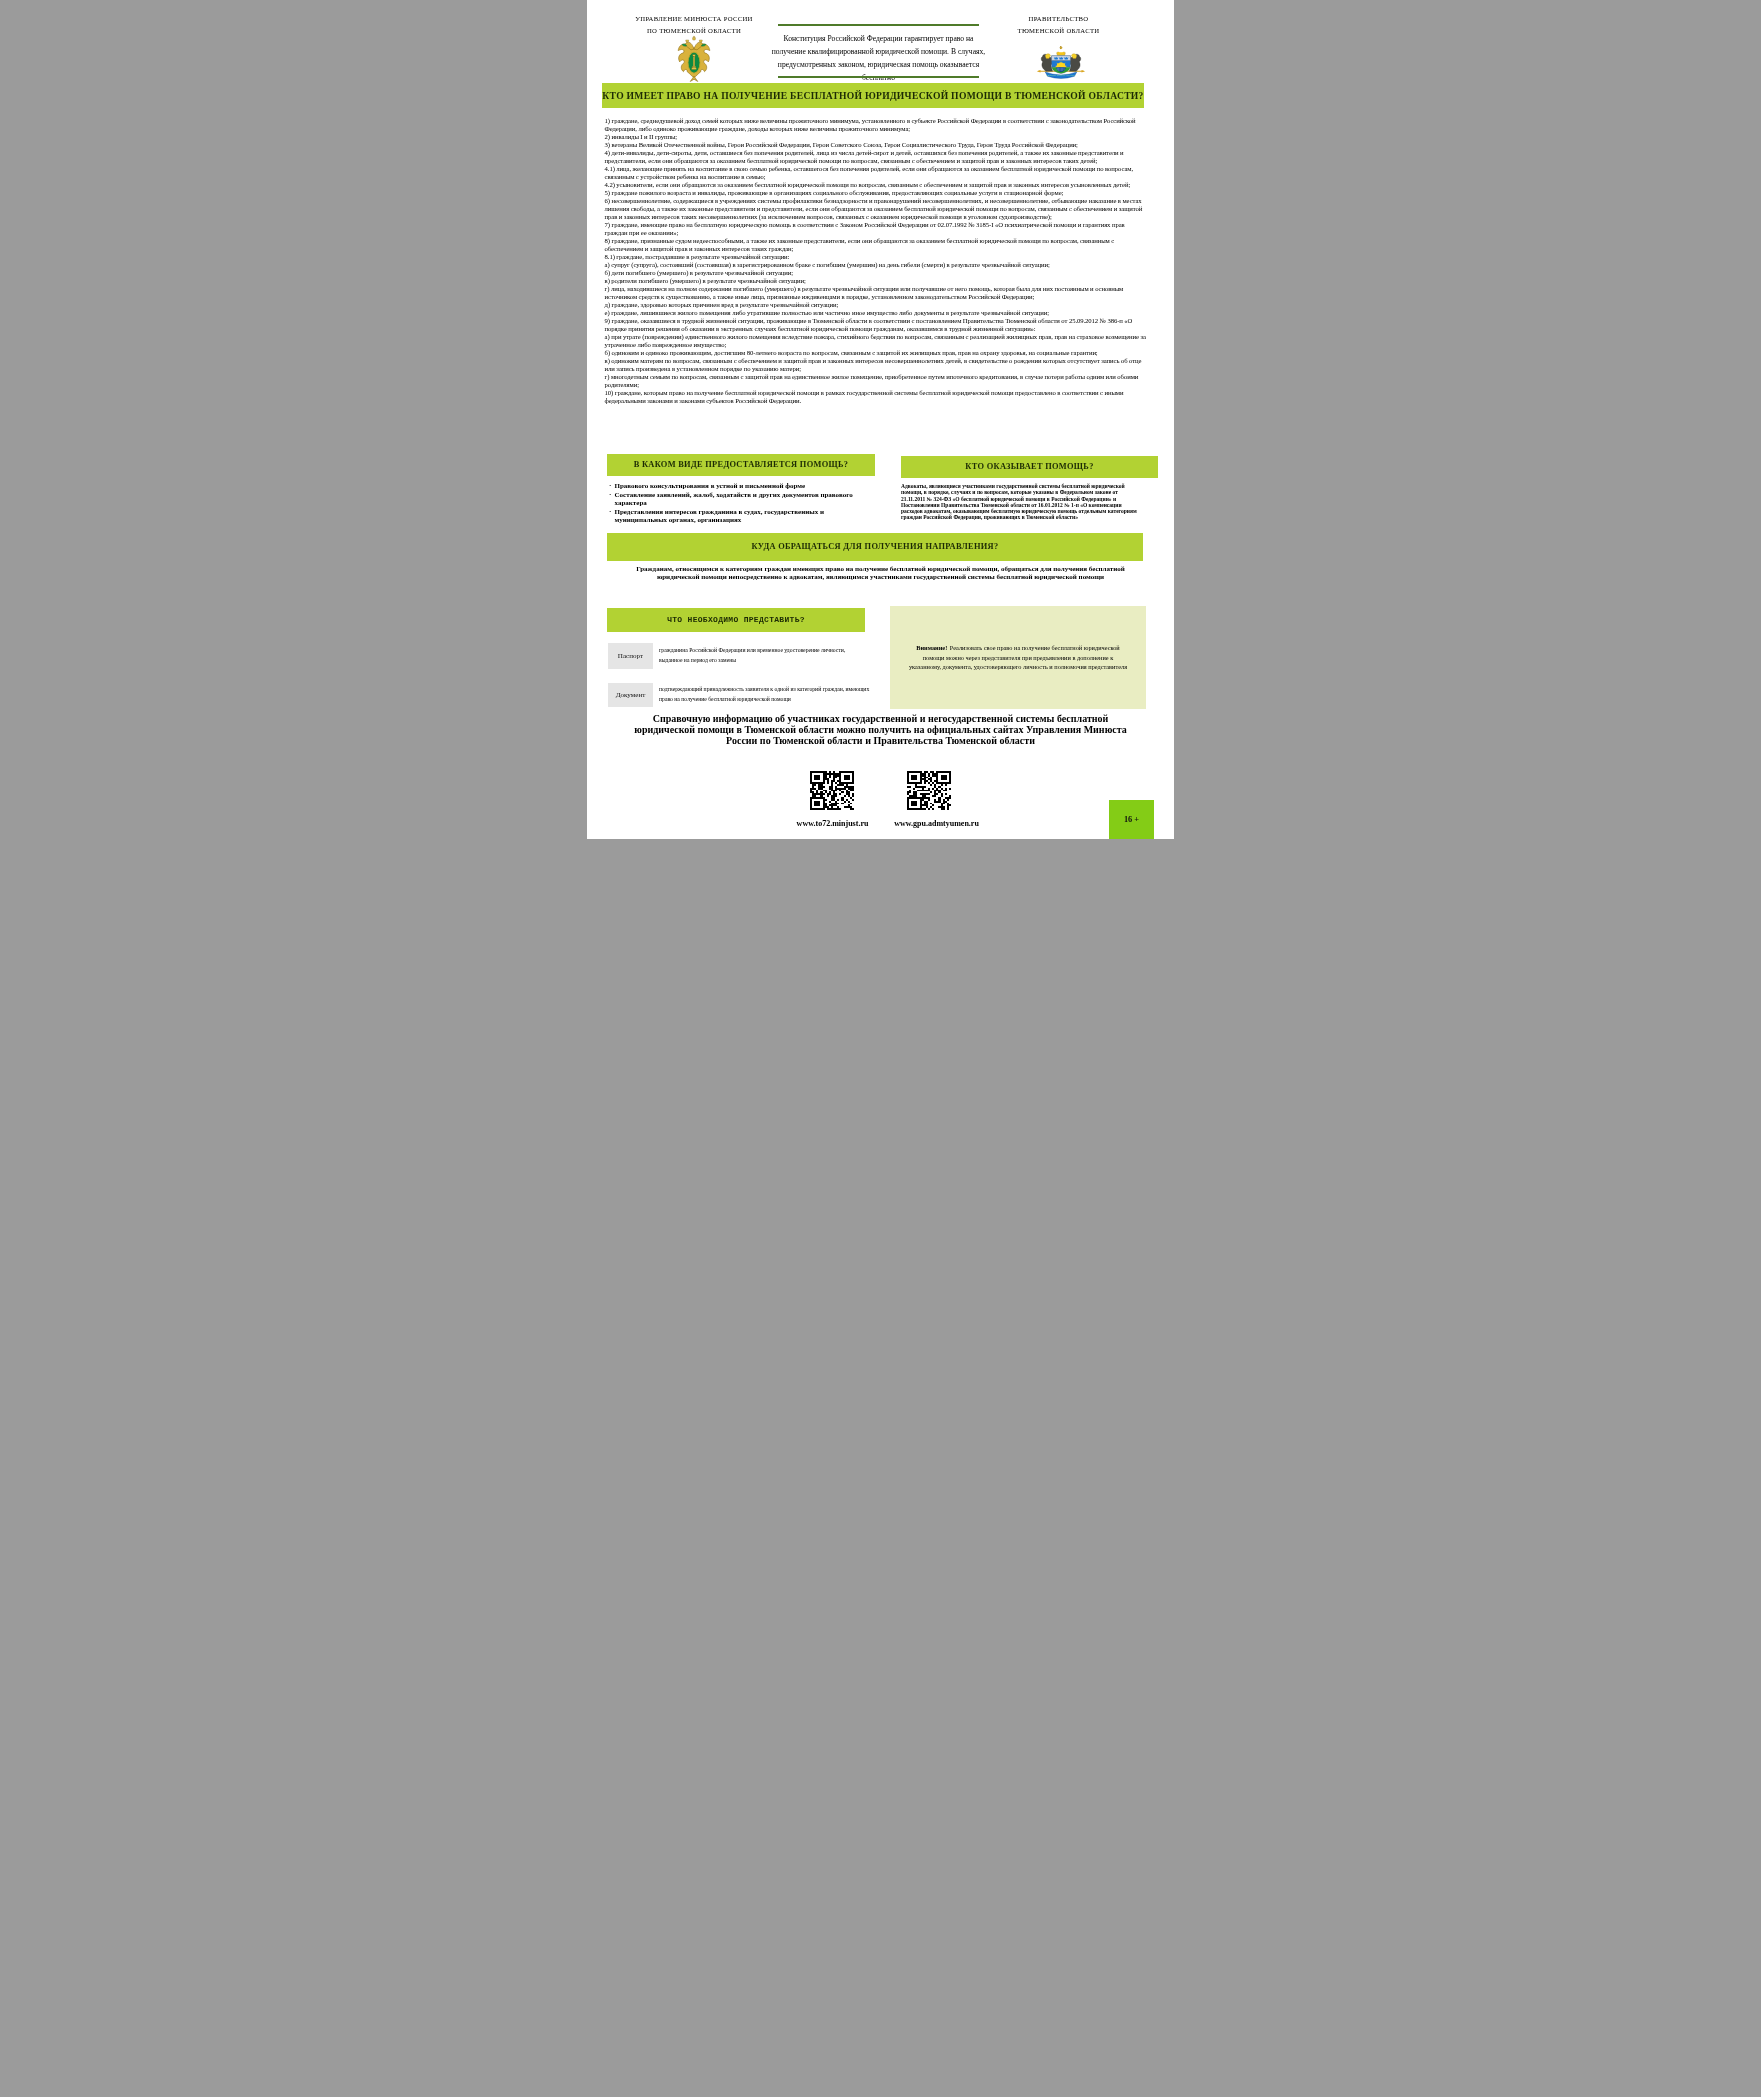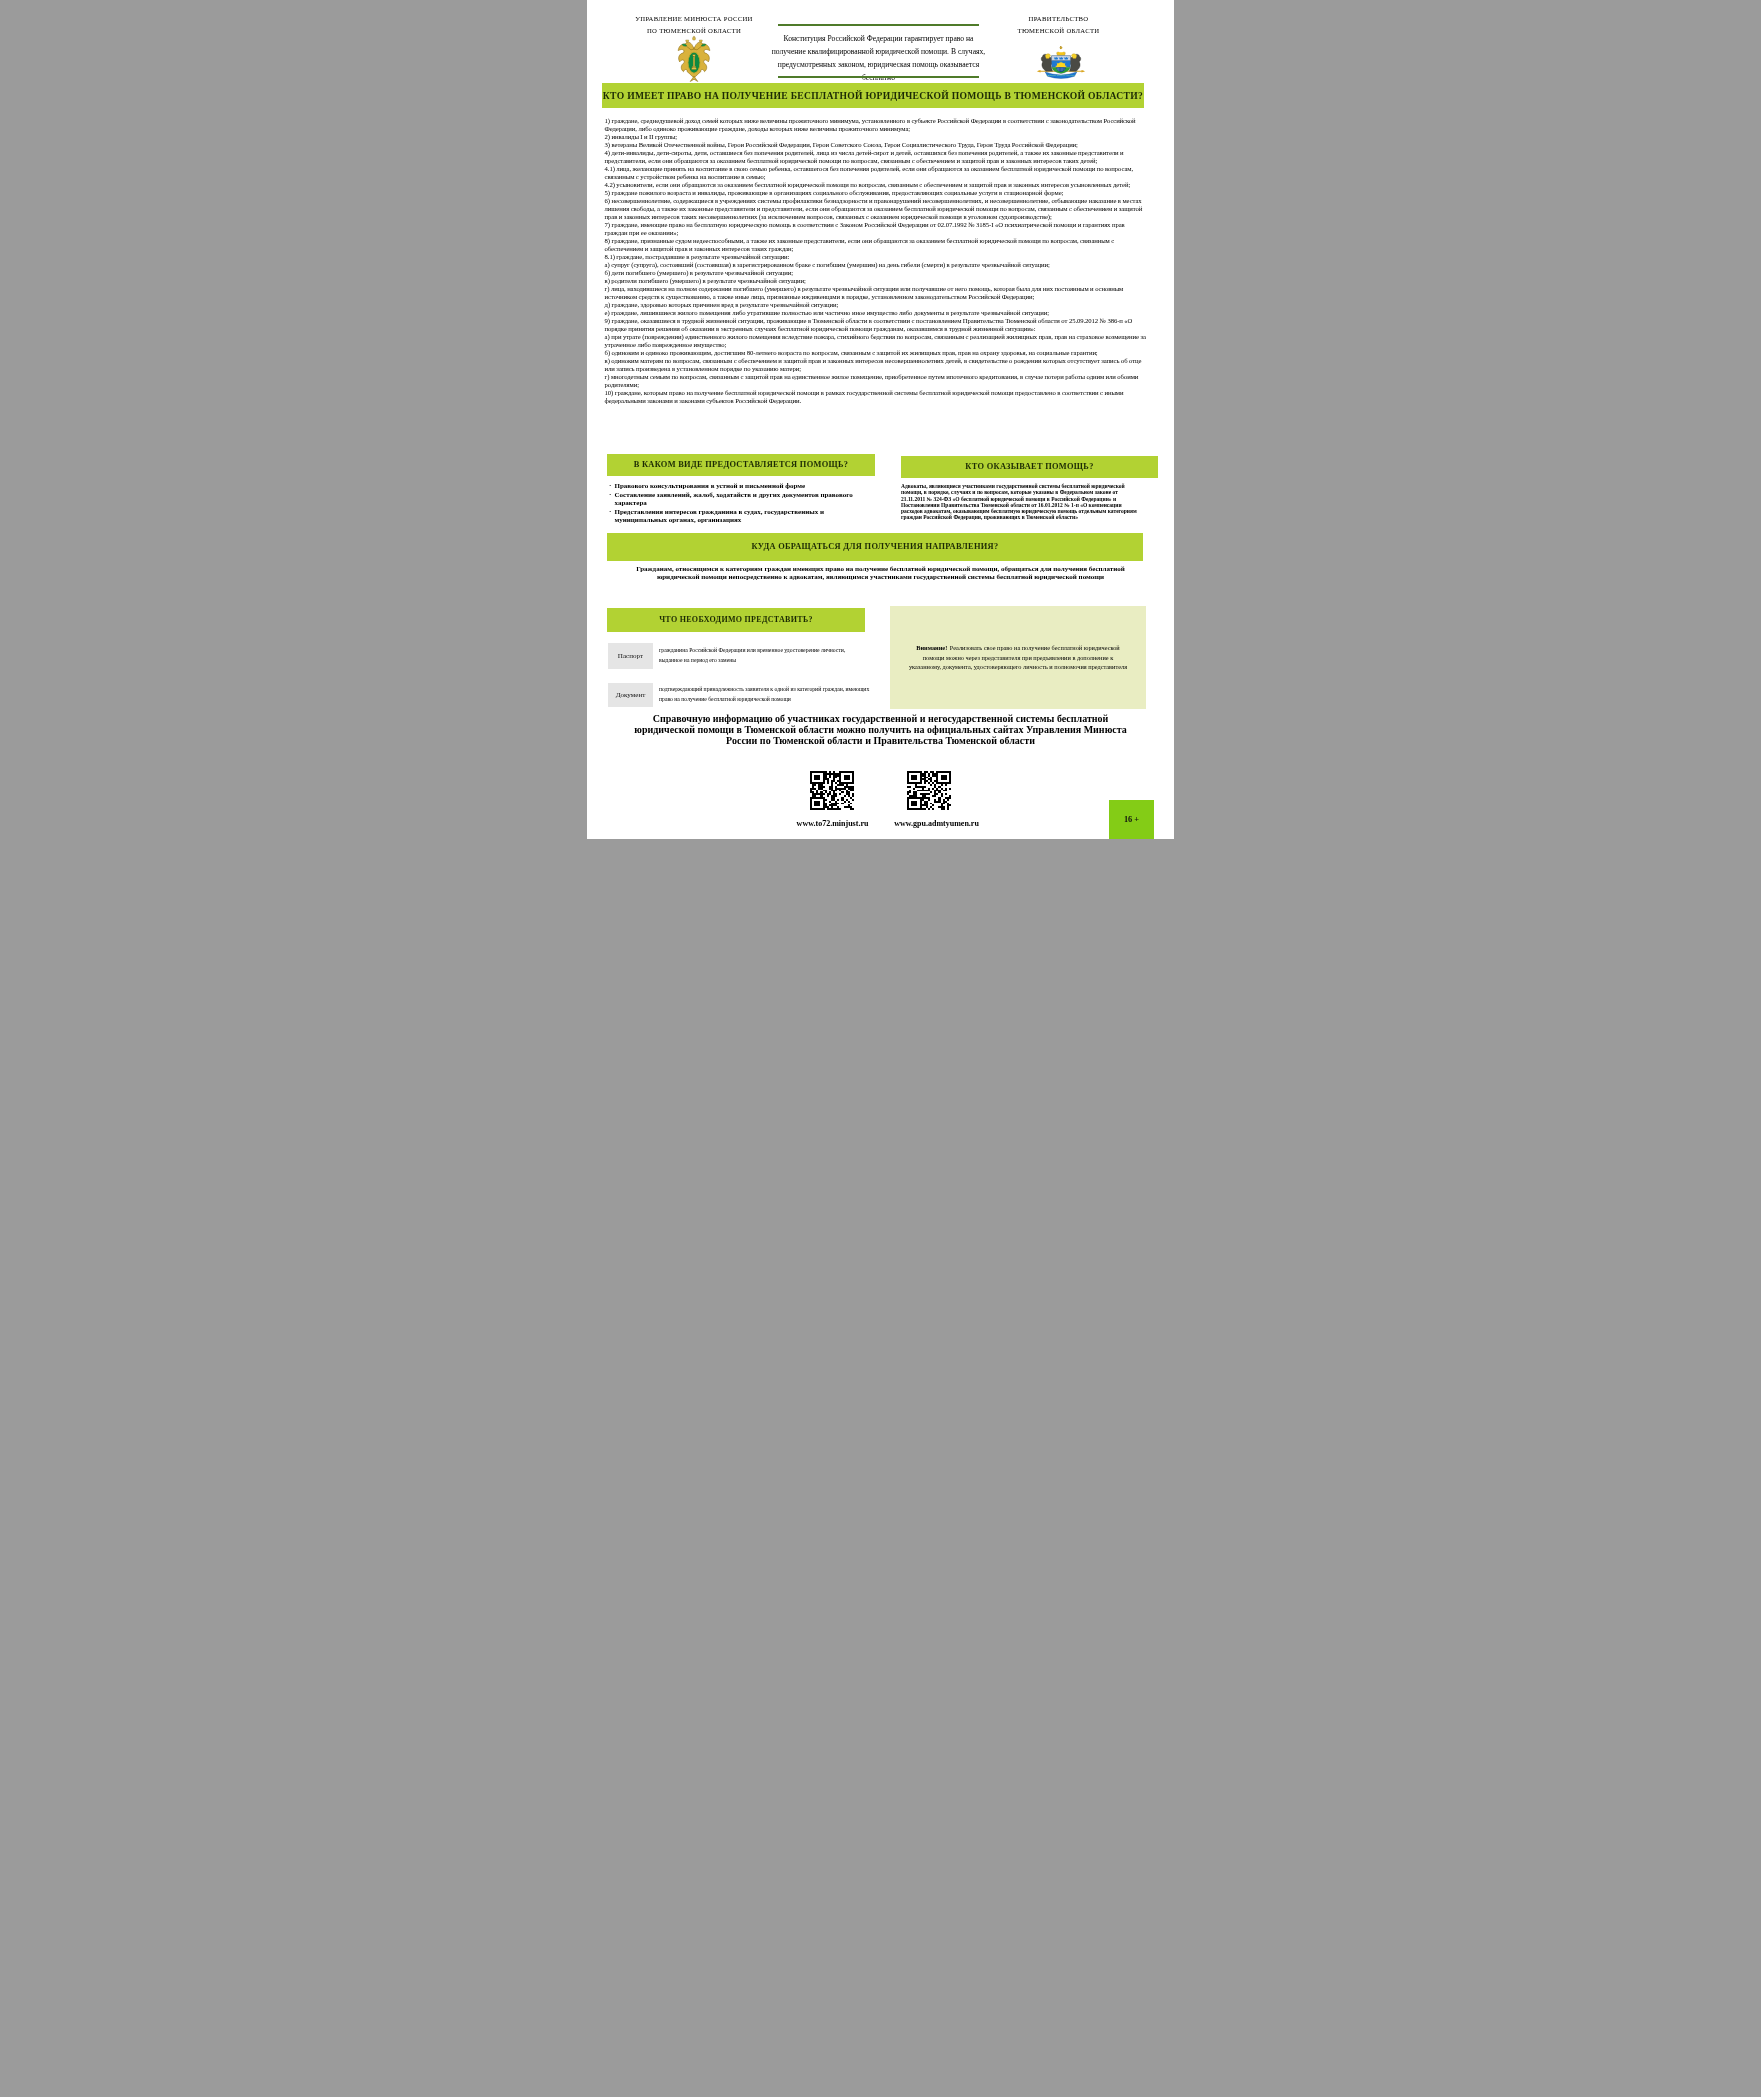--- a/index.html
+++ b/index.html
@@ -112,21 +112,21 @@
       </g>
       <path d="M61 66 a14 14 0 0 0 28 0 Z" fill="#0a3f86"></path>
       <g stroke="#9db9e8" stroke-width="1.4">
         <path d="M64 67 v8 M68 67 v10 M72 67 v11 M76 67 v11 M80 67 v10 M84 67 v8"></path>
       </g>
       <path d="M28 80 q47 18 94 0 l-7 13 q-40 13 -80 0 Z" fill="#1e78d2" stroke="#0a3f86" stroke-width="1"></path>
       <text x="75" y="91" font-size="6" fill="#8df08d" text-anchor="middle" font-family="Liberation Serif, serif">СИБИРЬЮ ПРИРАСТАТЬ БУДЕТ</text>
     </svg>
   </div>
 
-  <div class="abs bar" style="left:15px;top:83px;width:542px;height:25px;font-size:9.6px;">КТО ИМЕЕТ ПРАВО НА ПОЛУЧЕНИЕ БЕСПЛАТНОЙ ЮРИДИЧЕСКОЙ ПОМОЩЬ В ТЮМЕНСКОЙ ОБЛАСТИ?</div>
+  <div class="abs bar" style="left:15px;top:83px;width:542px;height:25px;font-size:9.6px;">КТО ИМЕЕТ ПРАВО НА ПОЛУЧЕНИЕ БЕСПЛАТНОЙ ЮРИДИЧЕСКОЙ ПОМОЩИ В ТЮМЕНСКОЙ ОБЛАСТИ?</div>
 
   <div class="abs body-text" style="left:17.6px;top:117px;width:544px;">
     <p>1) граждане, среднедушевой доход семей которых ниже величины прожиточного минимума, установленного в субъекте Российской Федерации в соответствии с законодательством Российской Федерации, либо одиноко проживающие граждане, доходы которых ниже величины прожиточного минимума;</p>
     <p>2) инвалиды I и II группы;</p>
     <p>3) ветераны Великой Отечественной войны, Герои Российской Федерации, Герои Советского Союза, Герои Социалистического Труда, Герои Труда Российской Федерации;</p>
     <p>4) дети-инвалиды, дети-сироты, дети, оставшиеся без попечения родителей, лица из числа детей-сирот и детей, оставшихся без попечения родителей, а также их законные представители и представители, если они обращаются за оказанием бесплатной юридической помощи по вопросам, связанным с обеспечением и защитой прав и законных интересов таких детей;</p>
     <p>4.1) лица, желающие принять на воспитание в свою семью ребенка, оставшегося без попечения родителей, если они обращаются за оказанием бесплатной юридической помощи по вопросам, связанным с устройством ребенка на воспитание в семью;</p>
     <p>4.2) усыновители, если они обращаются за оказанием бесплатной юридической помощи по вопросам, связанным с обеспечением и защитой прав и законных интересов усыновленных детей;</p>
     <p>5) граждане пожилого возраста и инвалиды, проживающие в организациях социального обслуживания, предоставляющих социальные услуги в стационарной форме;</p>
     <p>6) несовершеннолетние, содержащиеся в учреждениях системы профилактики безнадзорности и правонарушений несовершеннолетних, и несовершеннолетние, отбывающие наказание в местах лишения свободы, а также их законные представители и представители, если они обращаются за оказанием бесплатной юридической помощи по вопросам, связанным с обеспечением и защитой прав и законных интересов таких несовершеннолетних (за исключением вопросов, связанных с оказанием юридической помощи в уголовном судопроизводстве);</p>
@@ -164,21 +164,21 @@
     </div>
   </div>
 
   <div class="abs bar" style="left:314px;top:456px;width:257px;height:22px;font-size:8.4px;">КТО ОКАЗЫВАЕТ ПОМОЩЬ?</div>
 
   <div class="abs who-text" style="left:314px;top:483px;width:241px;">Адвокаты, являющиеся участниками государственной системы бесплатной юридической помощи, в порядке, случаях и по вопросам, которые указаны в Федеральном законе от 21.11.2011 № 324-ФЗ «О бесплатной юридической помощи в Российской Федерации» и Постановлении Правительства Тюменской области от 16.01.2012 № 1-п «О компенсации расходов адвокатам, оказывающим бесплатную юридическую помощь отдельным категориям граждан Российской Федерации, проживающих в Тюменской области»</div>
 
   <div class="abs bar" style="left:20px;top:533px;width:536px;height:28px;font-size:8.4px;">КУДА ОБРАЩАТЬСЯ ДЛЯ ПОЛУЧЕНИЯ НАПРАВЛЕНИЯ?</div>
   <div class="abs where-text" style="left:29px;top:565px;width:529px;">Гражданам, относящимся к категориям граждан имеющих право на получение бесплатной юридической помощи, обращаться для получения бесплатной юридической помощи непосредственно к адвокатам, являющимся участниками государственной системы бесплатной юридической помощи</div>
 
-  <div class="abs bar" style="left:20px;top:608px;width:258px;height:23.5px;font-size:8px;">ЧТО НЕОБХОДИМО ПРЕДСТАВИТЬ?</div>
+  <div class="abs bar" style="left:20px;top:608px;width:258px;height:23.5px;font-size:8px;font-family:Liberation Mono, monospace;">ЧТО НЕОБХОДИМО ПРЕДСТАВИТЬ?</div>
 
   <div class="abs doc-label" style="left:21px;top:643px;width:45px;height:26px;">Паспорт</div>
   <div class="abs doc-desc" style="left:72px;top:645px;width:197px;">гражданина Российской Федерации или временное удостоверение личности, выданное на период его замены</div>
 
   <div class="abs doc-label" style="left:21px;top:683px;width:45px;height:23.5px;">Документ</div>
   <div class="abs doc-desc" style="left:72px;top:684px;width:220px;">подтверждающий принадлежность заявителя к одной из категорий граждан, имеющих право на получение бесплатной юридической помощи</div>
 
   <div class="abs attention" style="left:303px;top:606px;width:256px;height:103px;">
     <div>
       <b>Внимание!</b><span>Реализовать свое право на получение бесплатной юридической помощи можно через представителя при предъявлении в дополнение к указанному, документа, удостоверяющего личность и полномочия представителя</span>

